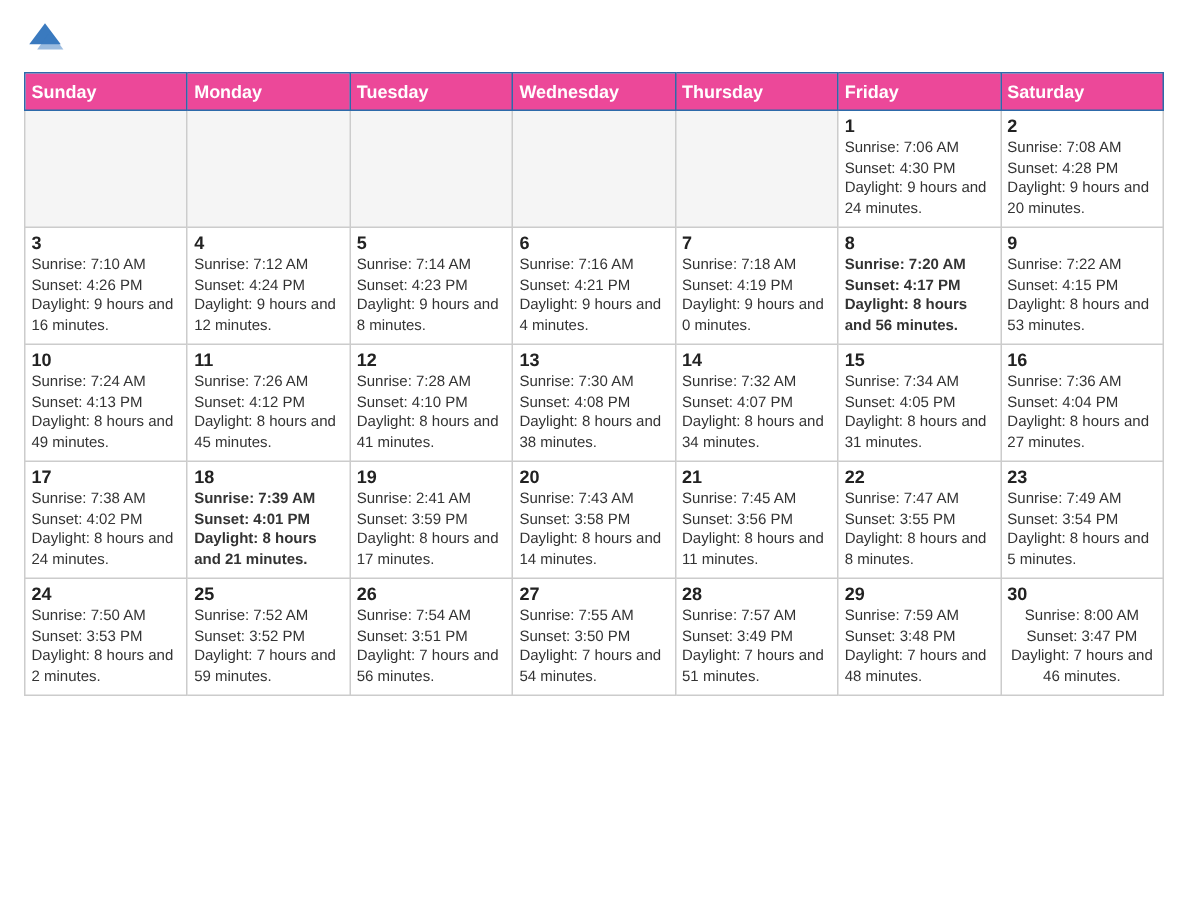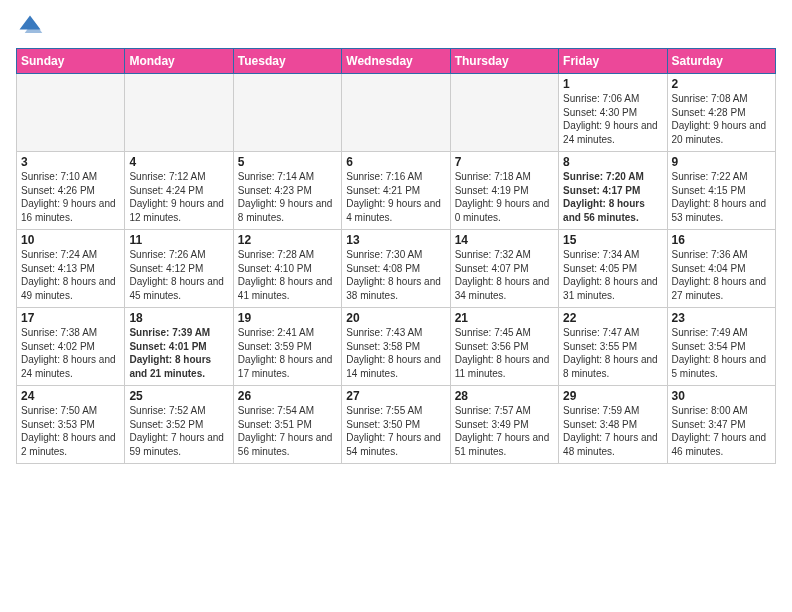--- a/index.html
+++ b/index.html
@@ -316,20 +316,20 @@
 Daylight: 7 hours and 51 minutes.</div>
           </td>
           <td>
             <span class="day-number">29</span>
             <div class="day-info" style="white-space: pre-line;">Sunrise: 7:59 AM
 Sunset: 3:48 PM
 Daylight: 7 hours and 48 minutes.</div>
           </td>
           <td>
             <span class="day-number">30</span>
-            <div class="day-info" style="white-space: pre-line;">Sunrise: 8:00 AM
+            <div class="day-info" style="white-space: pre-line; text-align: center;">Sunrise: 8:00 AM
 Sunset: 3:47 PM
 Daylight: 7 hours and 46 minutes.</div>
           </td>
         </tr>
       </tbody>
   </table>
 </div>
 
 </body></html>

